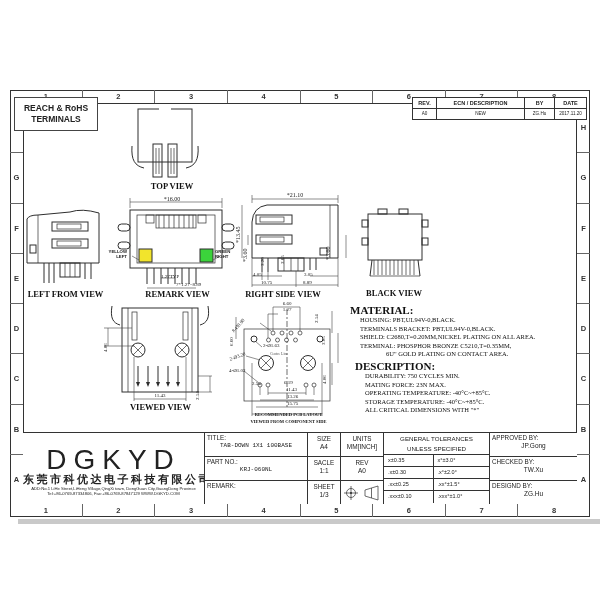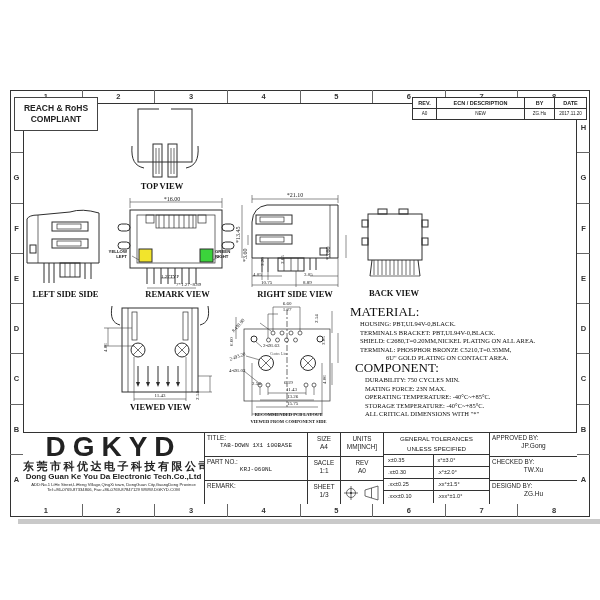--- a/index.html
+++ b/index.html
@@ -34,28 +34,28 @@
   .cap{position:absolute;font-family:"Liberation Serif",serif;font-weight:bold;font-size:8.5px;color:#111;text-align:center;white-space:nowrap;z-index:3}
   .cap.sm{font-size:4.5px}
   .dim{position:absolute;font-family:"Liberation Serif",serif;font-size:6px;white-space:nowrap;color:#1a1a1a;z-index:3}
   .dim.small{font-size:5px}
   .dim.rot{transform:rotate(-90deg);transform-origin:0 0}
   .dim.d48{transform:rotate(-48deg);transform-origin:0 0}
   .dim.d20{transform:rotate(-20deg);transform-origin:0 0}
   .dim.ctr{text-align:center}
   .tiny-label{position:absolute;font-size:4.3px;font-weight:bold;font-family:"Liberation Sans",sans-serif;line-height:5px;z-index:3}
   .notes{position:absolute;font-family:"Liberation Serif",serif;color:#111;z-index:3}
-  .notes .hd{font-size:13px;font-weight:normal}
+  .notes .hd{font-size:11px;font-weight:bold}
   .notes .li{font-size:6.5px;line-height:8.6px;padding-left:10px;white-space:nowrap}
   .notes .li.ind{padding-left:36px}
   .tblock{position:absolute;left:23px;top:432px;width:554px;height:72px;display:flex;border-top:1.5px solid #333;background:#fff;z-index:5}
   .tb-col{border-right:1px solid #333;height:100%}
   .tb-col:last-child{border-right:none}
   .tb-logo{width:182px;text-align:center;overflow:hidden}
-  .logo-word{font-size:28px;font-weight:bold;letter-spacing:7px;line-height:26px;margin-top:1px}
+  .logo-word{font-size:28px;font-weight:normal;letter-spacing:7px;line-height:26px;margin-top:14px}
   .logo-cn{font-size:11px;font-weight:bold;letter-spacing:2.5px;line-height:12px;white-space:nowrap}
   .logo-en{font-size:8px;font-weight:600;line-height:9px;white-space:nowrap}
   .logo-addr,.logo-tel{font-size:4.2px;line-height:5px;white-space:nowrap}
   .logo-addr{margin-top:1px}
   .tb-title{width:103px}
   .tb-row{height:24px;border-bottom:1px solid #333;overflow:hidden}
   .tb-col .tb-row:last-child{border-bottom:none}
   .tb-label{font-size:6.3px;padding:1px 0 0 2px;text-align:left}
   .tb-value{font-family:"Liberation Mono",monospace;font-size:6px;text-align:center;margin-top:1px;white-space:nowrap}
   .tb-size{width:33px}.tb-units{width:43px}
@@ -115,21 +115,21 @@
       <span>F</span>
       <span>E</span>
       <span>D</span>
       <span>C</span>
       <span>B</span>
       <span>A</span>
   </div>
 
   <div class="compliance">
     <div>REACH &amp; RoHS</div>
-    <div>COMPLIANT</div>
+    <div>TERMINALS</div>
   </div>
 
   <div class="rev">
     <div class="row">
       <div class="c w1">REV.</div>
       <div class="c w2">ECN / DESCRIPTION</div>
       <div class="c w3">BY</div>
       <div class="c w4">DATE</div>
     </div>
     <div class="row data">
@@ -145,41 +145,41 @@
     <line x1="34" y1="5" x2="46" y2="5" stroke="#fff" stroke-width="2.5"></line>
     <rect class="ln" x="28" y="40" width="9" height="33"></rect>
     <rect class="ln" x="43" y="40" width="9" height="33"></rect>
     <line class="lnt" x1="31" y1="44" x2="31" y2="70"></line>
       <line class="lnt" x1="34" y1="44" x2="34" y2="70"></line>
     <line class="lnt" x1="46" y1="44" x2="46" y2="70"></line>
       <line class="lnt" x1="49" y1="44" x2="49" y2="70"></line>
     <path class="ln" d="M7,42 C6,56 10,62 19,64"></path>
     <path class="ln" d="M73,42 C74,56 70,62 61,64"></path>
   </svg>
-  <span class="cap ctr" style="left:122px;top:181px;width:80px">TOP VIEW</span>
+  <span class="cap ctr" style="left:132px;top:181px;width:80px">TOP VIEW</span>
 
   <svg class="view" style="left:18px;top:203px" width="95" height="85">
     <path class="ln" d="M9,16 L9,60 L81,60 L81,10 Q64,5 52,9 L20,12 Q11,12 9,16 Z"></path>
     <line class="lnt" x1="20" y1="12" x2="20" y2="60"></line>
     <rect class="ln" x="34" y="19" width="36" height="9"></rect>
       <rect class="lnt" x="39" y="21" width="24" height="5"></rect>
     <rect class="ln" x="34" y="36" width="36" height="9"></rect>
       <rect class="lnt" x="39" y="38" width="24" height="5"></rect>
     <rect class="ln" x="12" y="42" width="6" height="8"></rect>
     <line class="ln" x1="26" y1="60" x2="26" y2="80"></line>
       <line class="ln" x1="31" y1="60" x2="31" y2="80"></line>
       <line class="ln" x1="36" y1="60" x2="36" y2="80"></line>
     <rect class="ln" x="42" y="60" width="20" height="14"></rect>
     <line class="lnt" x1="47" y1="60" x2="47" y2="74"></line>
       <line class="lnt" x1="52" y1="60" x2="52" y2="74"></line>
       <line class="lnt" x1="57" y1="60" x2="57" y2="74"></line>
     <line class="ln" x1="67" y1="60" x2="67" y2="76"></line>
       <line class="ln" x1="73" y1="60" x2="73" y2="76"></line>
   </svg>
-  <span class="cap ctr" style="left:18px;top:289px;width:95px">LEFT SIDE SIDE</span>
+  <span class="cap ctr" style="left:18px;top:289px;width:95px">LEFT FROM VIEW</span>
 
   <svg class="view" style="left:112px;top:194px" width="130" height="102">
     <line class="dimln" x1="18" y1="8" x2="110" y2="8"></line>
     <line class="dimln" x1="18" y1="14" x2="18" y2="4"></line>
       <line class="dimln" x1="110" y1="14" x2="110" y2="4"></line>
     <rect class="ln" x="18" y="16" width="92" height="58"></rect>
     <rect class="lnt" x="25" y="21" width="78" height="48"></rect>
     <rect class="lnt" x="44" y="21" width="40" height="13"></rect>
     <line class="lnt" x1="47" y1="21" x2="47" y2="34"></line>
       <line class="lnt" x1="52" y1="21" x2="52" y2="34"></line>
@@ -258,21 +258,21 @@
   <span class="dim ctr" style="left:265px;top:192px;width:60px">*21.10</span>
   <span class="dim rot" style="left:235px;top:243px">*13.45</span>
   <span class="dim rot" style="left:242px;top:262px">*3.60</span>
   <span class="dim rot small" style="left:260px;top:266px">3.20</span>
   <span class="dim rot small" style="left:280px;top:264px">3.65</span>
   <span class="dim rot" style="left:325px;top:260px">*3.60</span>
   <span class="dim small" style="left:253px;top:272px">4.05</span>
   <span class="dim small" style="left:304px;top:272px">3.05</span>
   <span class="dim small" style="left:261px;top:280px">10.75</span>
   <span class="dim small" style="left:303px;top:280px">8.89</span>
-  <span class="cap ctr" style="left:240px;top:289px;width:110px">RIGHT SIDE VIEW</span>
+  <span class="cap ctr" style="left:228px;top:289px;width:110px">RIGHT SIDE VIEW</span>
 
   <svg class="view" style="left:358px;top:202px" width="72" height="84">
     <rect class="ln" x="10" y="12" width="54" height="46"></rect>
     <rect class="ln" x="20" y="7" width="9" height="5"></rect>
       <rect class="ln" x="41" y="7" width="9" height="5"></rect>
     <rect class="ln" x="4" y="18" width="6" height="7"></rect>
       <rect class="ln" x="4" y="36" width="6" height="7"></rect>
     <rect class="ln" x="64" y="18" width="6" height="7"></rect>
       <rect class="ln" x="64" y="36" width="6" height="7"></rect>
     <line class="ln" x1="14" y1="58" x2="12" y2="74"></line>
@@ -283,21 +283,21 @@
       <line class="lnt" x1="28" y1="58" x2="28" y2="73"></line>
       <line class="lnt" x1="32" y1="58" x2="32" y2="73"></line>
       <line class="lnt" x1="36" y1="58" x2="36" y2="73"></line>
       <line class="lnt" x1="40" y1="58" x2="40" y2="73"></line>
       <line class="lnt" x1="44" y1="58" x2="44" y2="73"></line>
       <line class="lnt" x1="48" y1="58" x2="48" y2="73"></line>
       <line class="lnt" x1="52" y1="58" x2="52" y2="73"></line>
       <line class="lnt" x1="56" y1="58" x2="56" y2="73"></line>
     <line class="lnt" x1="12" y1="74" x2="62" y2="74"></line>
   </svg>
-  <span class="cap ctr" style="left:358px;top:288px;width:72px">BACK VIEW</span>
+  <span class="cap ctr" style="left:358px;top:288px;width:72px">BLACK VIEW</span>
 
   <svg class="view" style="left:100px;top:300px" width="122" height="106">
     <path class="ln" d="M12,6 C10,18 13,23 20,25"></path>
     <path class="ln" d="M108,6 C110,18 107,23 100,25"></path>
     <rect class="ln" x="22" y="8" width="76" height="84"></rect>
     <line class="lnt" x1="28" y1="8" x2="28" y2="92"></line>
       <line class="lnt" x1="92" y1="8" x2="92" y2="92"></line>
     <rect class="lnt" x="32" y="12" width="5" height="28"></rect>
       <rect class="lnt" x="83" y="12" width="5" height="28"></rect>
     <circle class="ln" cx="38" cy="50" r="7"></circle>
@@ -400,33 +400,32 @@
   <div class="notes" style="left:350px;top:304px;width:232px">
     <div class="hd">MATERIAL:</div>
     <div class="li">HOUSING: PBT,UL94V-0,BLACK.</div>
     <div class="li">TERMINALS BRACKET: PBT,UL94V-0,BLACK.</div>
     <div class="li">SHIELD: C2680,T=0.20MM,NICKEL PLATING ON ALL AREA.</div>
     <div class="li">TERMINAL: PHOSPHOR BRONZE C5210,T=0.35MM,</div>
     <div class="li ind">6U" GOLD PLATING ON CONTACT AREA.</div>
   </div>
 
   <div class="notes" style="left:355px;top:360px;width:228px">
-    <div class="hd">COMPONENT:</div>
+    <div class="hd">DESCRIPTION:</div>
     <div class="li">DURABILITY: 750 CYCLES MIN.</div>
     <div class="li">MATING FORCE: 23N MAX.</div>
     <div class="li">OPERATING TEMPERATURE: -40°C~+85°C.</div>
     <div class="li">STORAGE TEMPERATURE: -40°C~+85°C.</div>
     <div class="li">ALL CRITICAL DIMENSIONS WITH "*"</div>
   </div>
 
   <div class="tblock">
     <div class="tb-col tb-logo">
       <div class="logo-word">DGKYD</div>
       <div class="logo-cn">东莞市科优达电子科技有限公司</div>
-      <div class="logo-en">Dong Guan Ke You Da Electronic Tech.Co.,Ltd</div>
       <div class="logo-addr">ADD:No.1 LiHe Street,LiHeng Village,QingXi town, DongGuan City,GuangDong Province</div>
       <div class="logo-tel">Tel:+86-0769-87334806, Fax:+86-0769-87847129 WWW.DGKYD.COM</div>
     </div>
     <div class="tb-col tb-title">
       <div class="tb-row">
         <div class="tb-label">TITLE:</div>
         <div class="tb-value">TAB-DOWN 1X1 100BASE</div>
       </div>
       <div class="tb-row">
         <div class="tb-label">PART NO.:</div>

